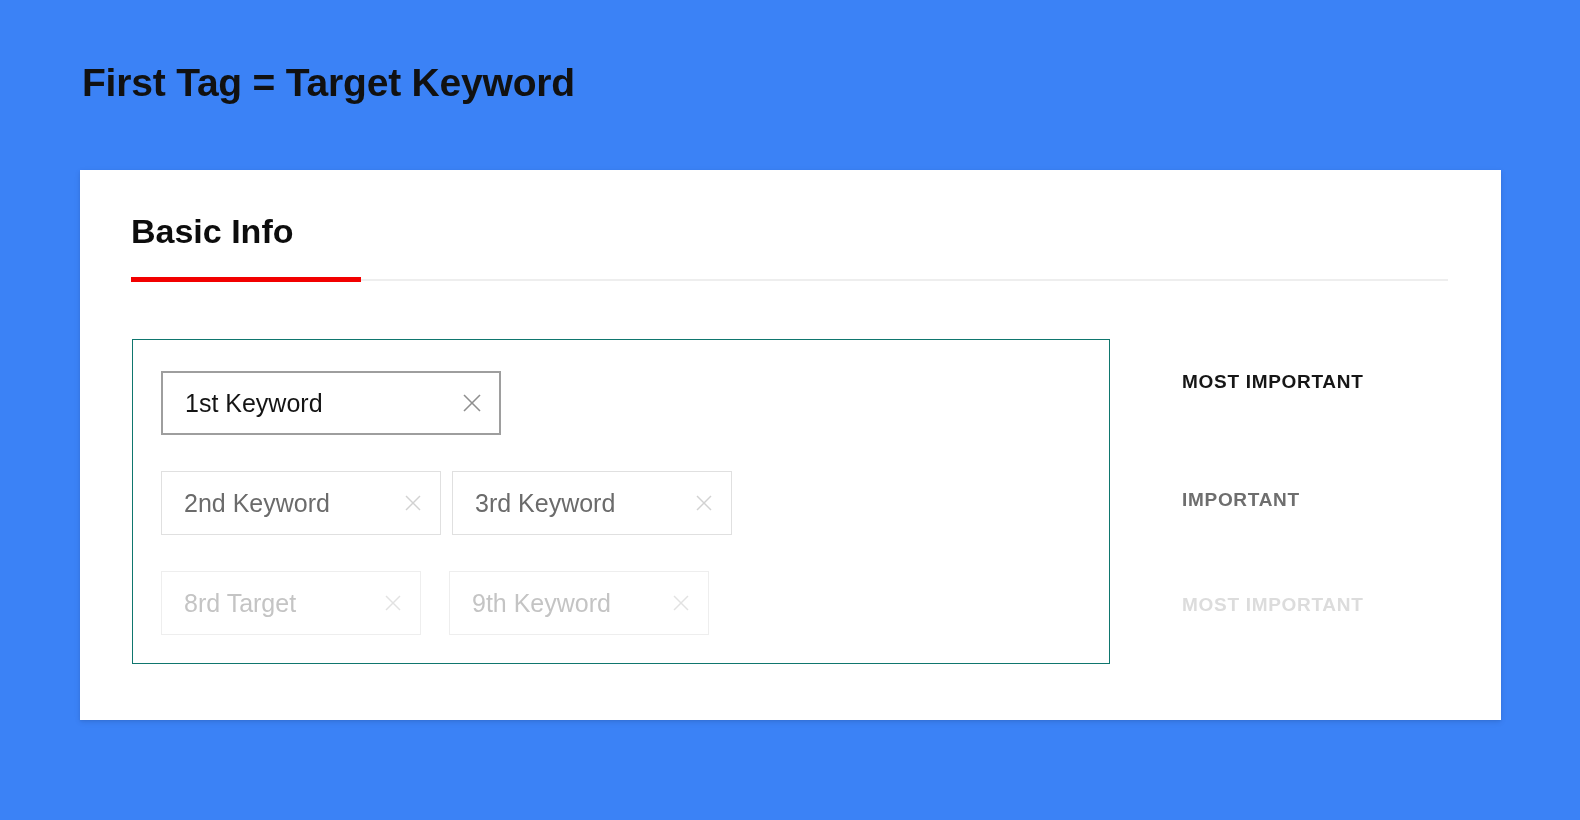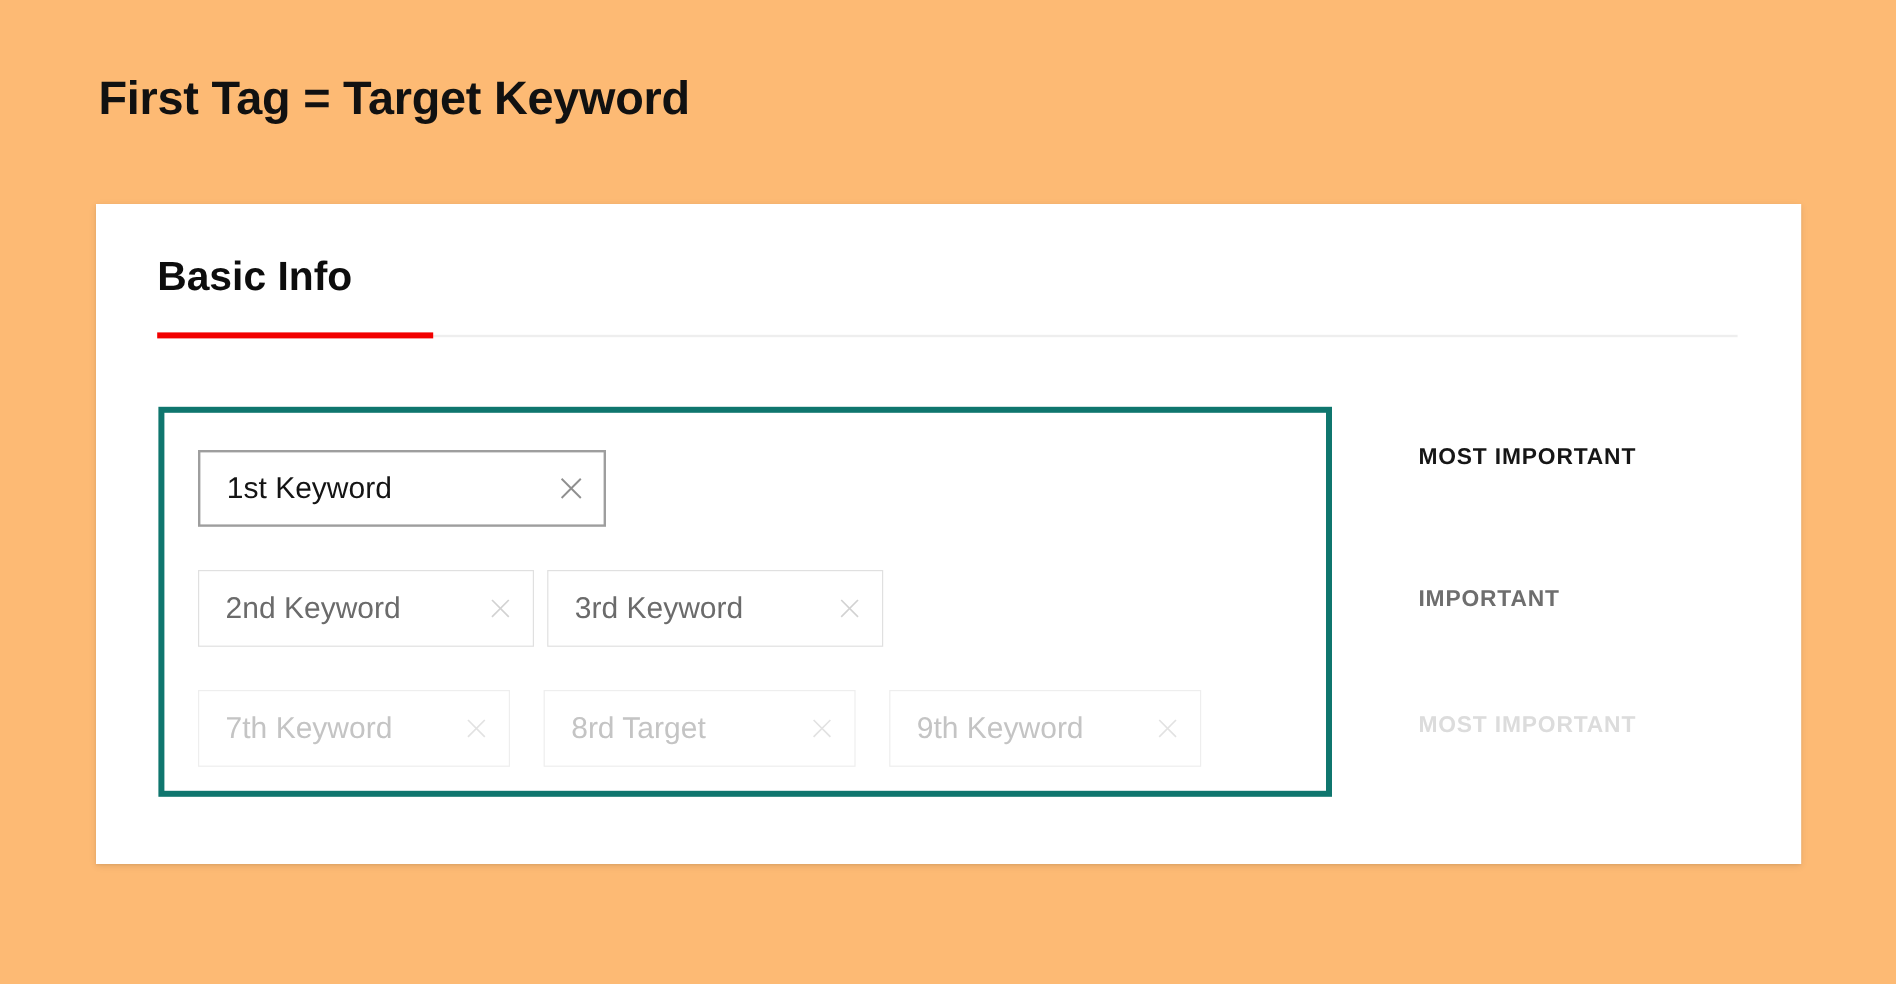--- a/index.html
+++ b/index.html
@@ -10,21 +10,21 @@
     height: 820px;
     background: #f4f4f4;
     font-family: "Liberation Sans", sans-serif;
     -webkit-font-smoothing: antialiased;
   }
 
   #page {
     position: relative;
     width: 1580px;
     height: 820px;
-    background: #fdba74;
+    background: #3b82f6;
     overflow: hidden;
   }
 
   
   .page-title {
     position: absolute;
     left: 82px;
     top: 60px;
     font-size: 39px;
     font-weight: bold;
@@ -91,21 +91,21 @@
     background: #f20000;
   }
 
   
   .keyword-box {
     position: absolute;
     left: 52px;
     top: 169px;
     width: 978px;
     height: 325px;
-    border: 5px solid #0f766e;
+    border: 1px solid #0f766e;
     background: #ffffff;
   }
 
   .chip-row {
     position: absolute;
     display: flex;
   }
   .row-1 { left: 28px; top: 31px; }
   .row-2 { left: 28px; top: 131px; gap: 11px; }
   .row-3 { left: 28px; top: 231px; gap: 28px; }
@@ -227,29 +227,20 @@
             <svg viewBox="0 0 22 22" xmlns="http://www.w3.org/2000/svg">
               <line x1="4" y1="4" x2="18" y2="18" stroke-width="1.4"></line>
               <line x1="18" y1="4" x2="4" y2="18" stroke-width="1.4"></line>
             </svg>
           </span>
         </div>
       </div>
 
       <div class="chip-row row-3">
         <div class="chip tier-3">
-          <span class="chip-label">7th Keyword</span>
-          <span class="chip-x">
-            <svg viewBox="0 0 22 22" xmlns="http://www.w3.org/2000/svg">
-              <line x1="4" y1="4" x2="18" y2="18" stroke-width="1.4"></line>
-              <line x1="18" y1="4" x2="4" y2="18" stroke-width="1.4"></line>
-            </svg>
-          </span>
-        </div>
-        <div class="chip tier-3">
           <span class="chip-label">8rd Target</span>
           <span class="chip-x">
             <svg viewBox="0 0 22 22" xmlns="http://www.w3.org/2000/svg">
               <line x1="4" y1="4" x2="18" y2="18" stroke-width="1.4"></line>
               <line x1="18" y1="4" x2="4" y2="18" stroke-width="1.4"></line>
             </svg>
           </span>
         </div>
         <div class="chip tier-3">
           <span class="chip-label">9th Keyword</span>

